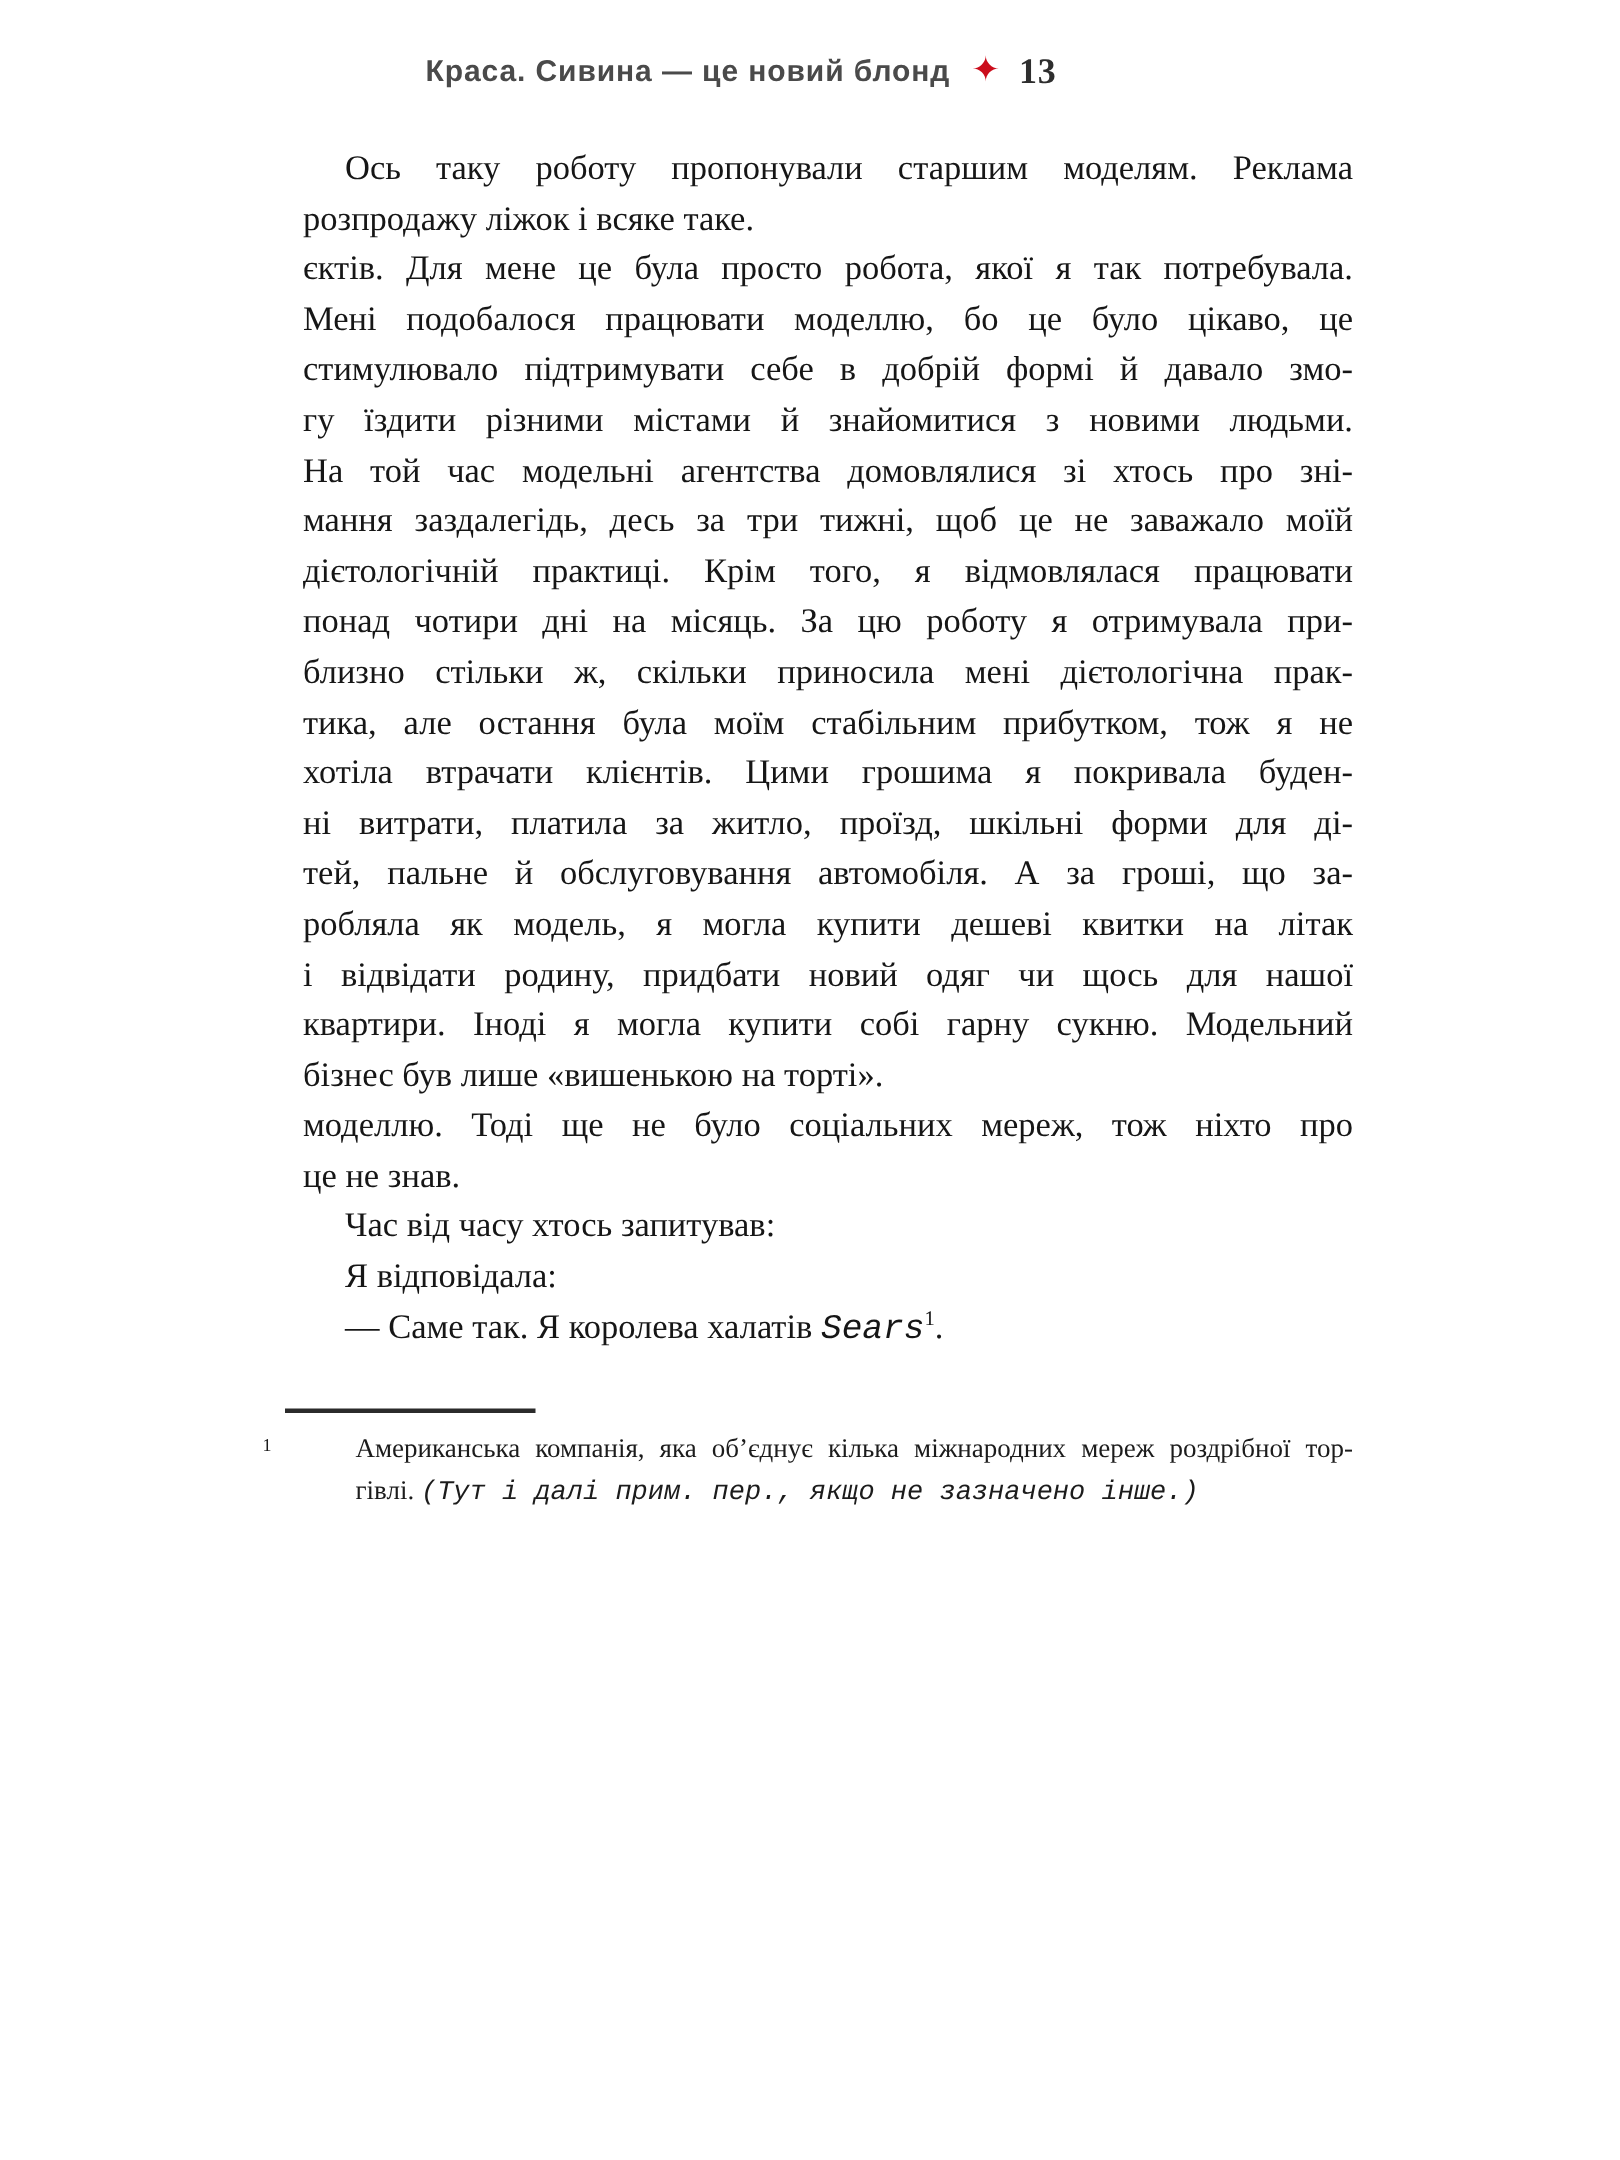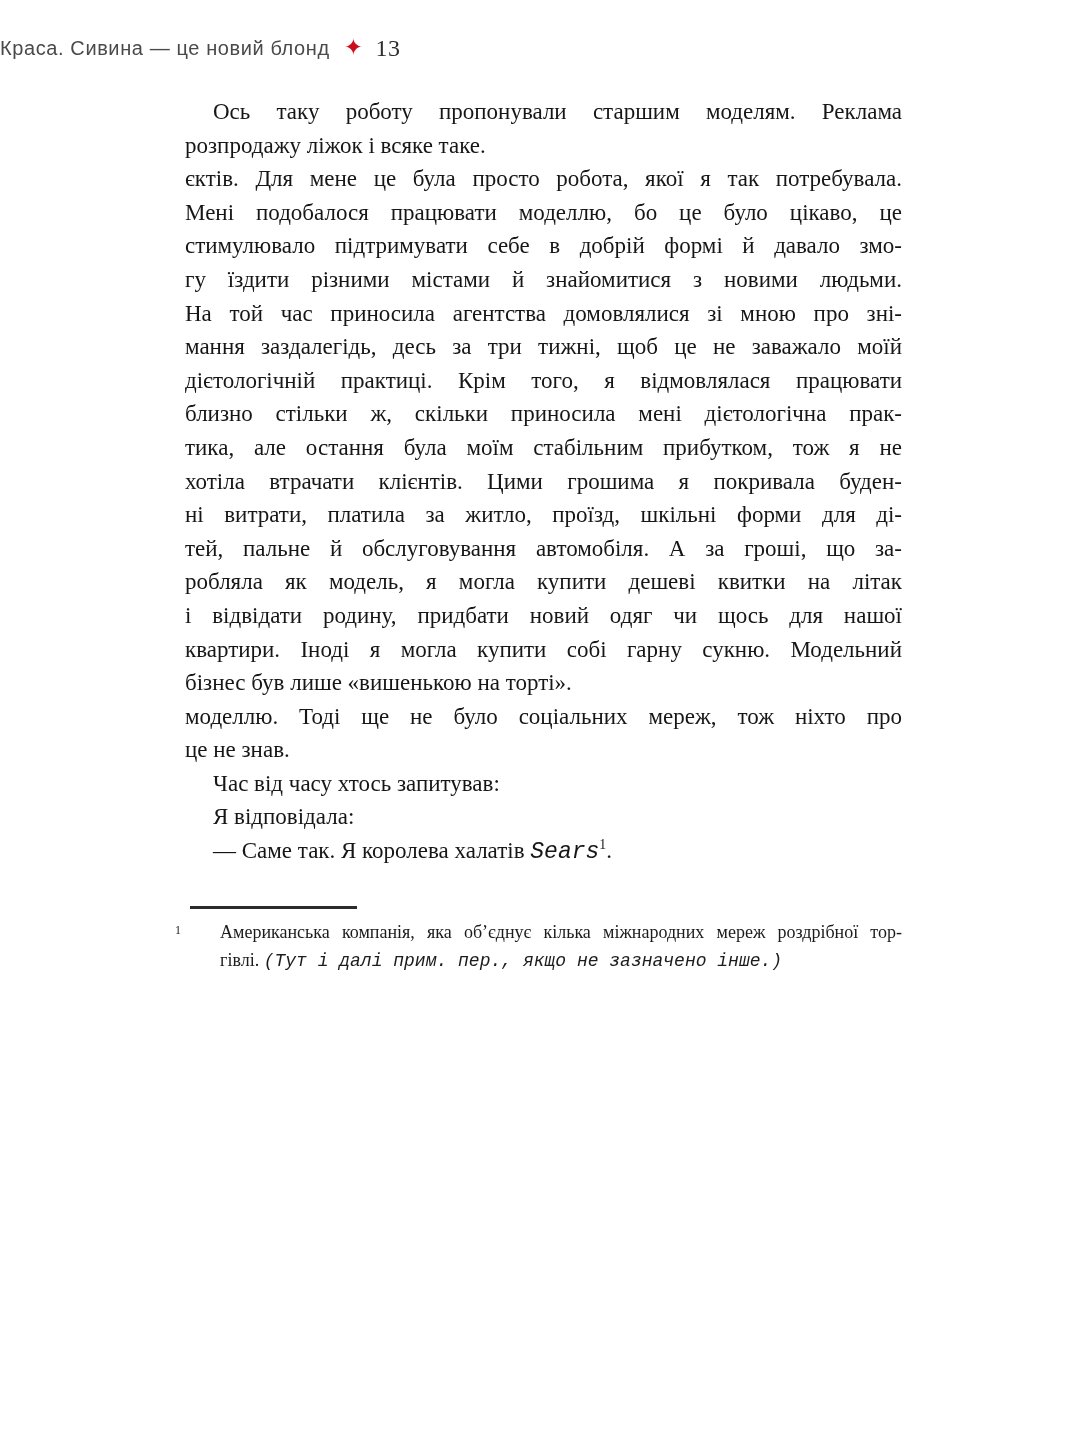--- a/index.html
+++ b/index.html
@@ -12,26 +12,27 @@
     position: relative;
     width: 1080px; height: 1440px;
     padding-top: 34px;
     overflow: hidden;
   }
   
   .header {
     height: 28px;
     padding-right: 92px;
     display: flex;
-    justify-content: flex-start;
+    justify-content: center;
     align-items: center;
     font-family: "Liberation Sans", sans-serif;
     font-size: 20px;
     letter-spacing: 0.6px;
     color: #4a4a4a;
+    font-weight: bold;
   }
   .header .sep {
     font-family: "DejaVu Sans", sans-serif;
     font-size: 23px;
     margin: 0 12px 0 14px;
     line-height: 1;
     position: relative;
     top: -1px;
   }
   .header .pagenum {
@@ -42,21 +43,21 @@
   }
   
   .body-text {
     margin: 33px 0 0 185px;
     width: 717px;
     font-size: 23px;
     line-height: 33.6px;
     color: #161616;
   }
   .para { }
-  .line { display: block; text-align: left; white-space: normal; }
+  .line { display: block; text-align: left; white-space: normal; margin-left: 17px; }
   .line.just { text-align: justify; text-align-last: justify; }
   .line.indent { text-indent: 28px; }
   .italic { font-style: italic; font-family: Liberation Mono, monospace; }
   .sup { vertical-align: super; font-size: 0.6em; line-height: 0; }
   
   .footnote {
     margin: 36px 0 0 185px;
     width: 717px;
     color: #1c1c1c;
   }
@@ -92,23 +93,24 @@
   <div class="body-text" style="color: rgb(22, 22, 22);">
       <div class="para">
         <div class="line indent just"><span>Ось таку роботу пропонували старшим моделям. Реклама</span></div>
         <div class="line"><span>розпродажу ліжок і всяке таке.</span></div>
       </div>
       <div class="para">
         <div class="line just"><span>єктів. Для мене це була просто робота, якої я так потребувала.</span></div>
         <div class="line just"><span>Мені подобалося працювати моделлю, бо це було цікаво, це</span></div>
         <div class="line just"><span>стимулювало підтримувати себе в добрій формі й давало змо-</span></div>
         <div class="line just"><span>гу їздити різними містами й знайомитися з новими людьми.</span></div>
-        <div class="line just"><span>На той час приносила агентства домовлялися зі мною про зні-</span></div>
+        <div class="line just"><span>На той час модельні агентства домовлялися зі хтось про зні-</span></div>
         <div class="line just"><span>мання заздалегідь, десь за три тижні, щоб це не заважало моїй</span></div>
         <div class="line just"><span>дієтологічній практиці. Крім того, я відмовлялася працювати</span></div>
+        <div class="line just"><span>понад чотири дні на місяць. За цю роботу я отримувала при-</span></div>
         <div class="line just"><span>близно стільки ж, скільки приносила мені дієтологічна прак-</span></div>
         <div class="line just"><span>тика, але остання була моїм стабільним прибутком, тож я не</span></div>
         <div class="line just"><span>хотіла втрачати клієнтів. Цими грошима я покривала буден-</span></div>
         <div class="line just"><span>ні витрати, платила за житло, проїзд, шкільні форми для ді-</span></div>
         <div class="line just"><span>тей, пальне й обслуговування автомобіля. А за гроші, що за-</span></div>
         <div class="line just"><span>робляла як модель, я могла купити дешеві квитки на літак</span></div>
         <div class="line just"><span>і відвідати родину, придбати новий одяг чи щось для нашої</span></div>
         <div class="line just"><span>квартири. Іноді я могла купити собі гарну сукню. Модельний</span></div>
         <div class="line"><span>бізнес був лише «вишенькою на торті».</span></div>
       </div>

